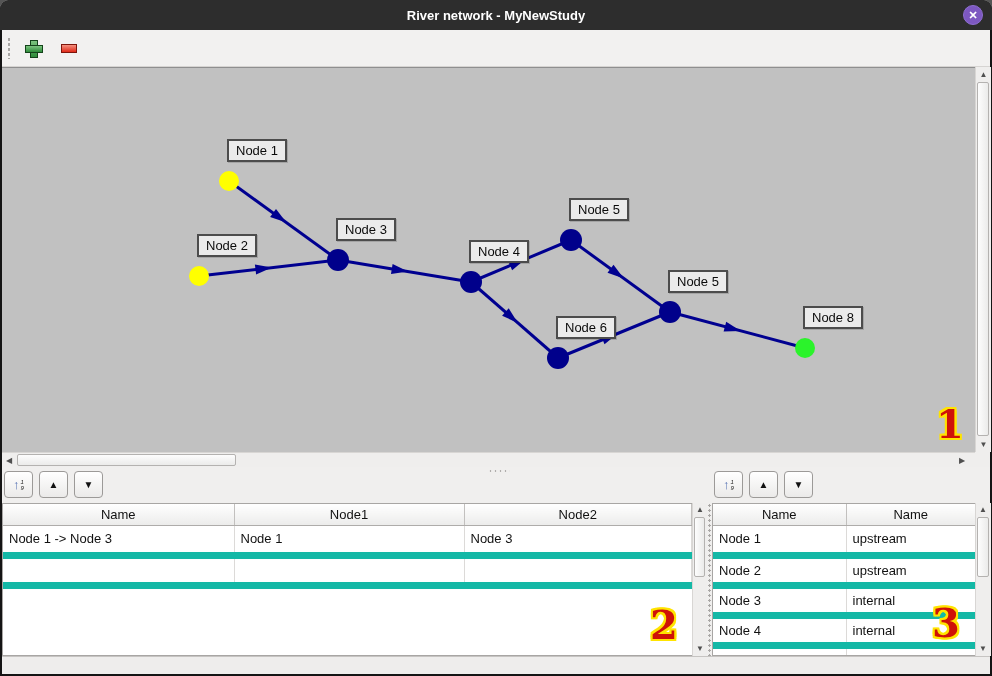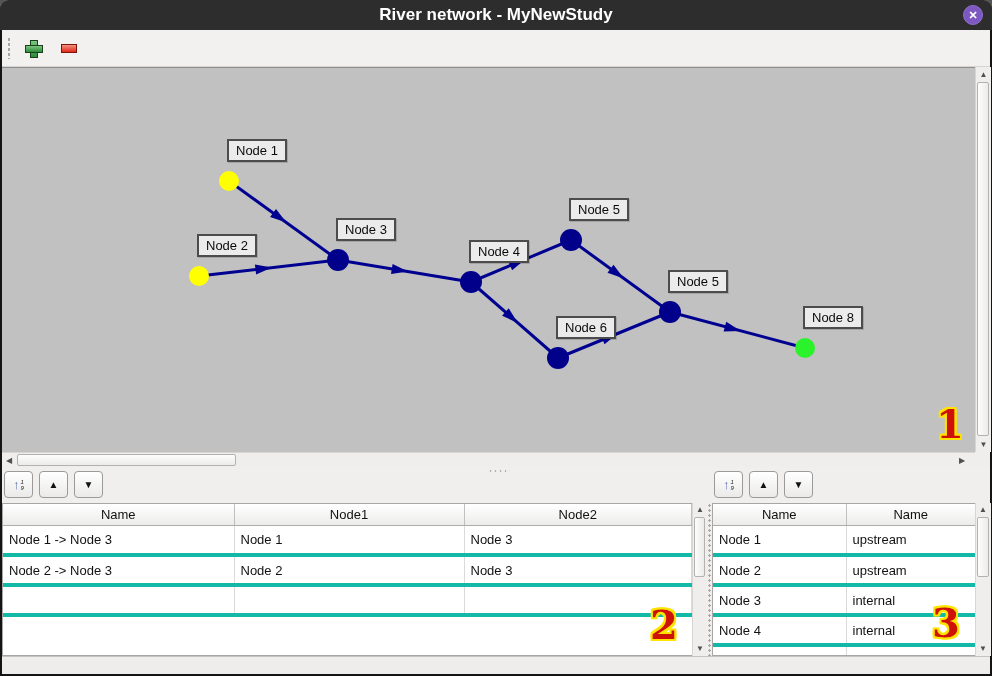--- a/index.html
+++ b/index.html
@@ -2,21 +2,21 @@
 <html><head>
 <meta charset="utf-8">
 <style>
   html,body{margin:0;padding:0;background:#555;}
   *{box-sizing:border-box;font-family:"Liberation Sans",sans-serif;}
   #window{position:relative;width:992px;height:676px;background:#f0efee;overflow:hidden;
           border-radius:9px 9px 0 0;box-shadow:inset 0 0 0 2px #141414;}
   
   #titlebar{position:absolute;left:0;top:0;width:992px;height:30px;background:#2d2d2d;
             border-radius:9px 9px 0 0;display:flex;align-items:center;justify-content:center;}
-  #title{color:#fff;font-size:17px;font-weight:bold;}
+  #title{color:#fff;font-size:13px;font-weight:bold;}
   #close-btn{position:absolute;right:9px;top:5px;width:20px;height:20px;border-radius:50%;
              background:#7d58c1;border:1px solid #8f6fd0;color:#fff;font-size:11px;font-weight:bold;
              display:flex;align-items:center;justify-content:center;cursor:pointer;}
   
   #toolbar{position:absolute;left:2px;top:30px;width:988px;height:37px;background:#f2f1f0;
            border-bottom:1px solid #d6d4d2;display:flex;align-items:center;}
   .grip-v{width:5px;height:22px;margin:0 8px 0 5px;
           background-image:radial-gradient(#a9a7a5 1px,transparent 1.2px);background-size:4px 5px;}
   .tb-btn{width:26px;height:26px;display:flex;align-items:center;justify-content:center;cursor:pointer;}
   .plus-icon{position:relative;width:16px;height:16px;}
@@ -57,21 +57,21 @@
   .sort-arrow{color:#5672b4;font-size:13px;font-weight:bold;}
   .sort-digits{display:flex;flex-direction:column;font-size:6px;color:#222;margin-left:1px;font-style:normal;}
   
   .table-wrap{position:absolute;top:36px;background:#fff;overflow:hidden;border:1px solid #a8a6a4;border-right:none;}
   #links-table-wrap{left:0px;width:690px;height:153px;}
   #nodes-table-wrap{left:710px;width:264px;height:153px;}
   table{border-collapse:collapse;table-layout:fixed;width:100%;border-radius:13px;}
   th{height:21px;font-weight:normal;font-size:13px;color:#111;text-align:center;
      background:linear-gradient(#ffffff,#ececeb);border-right:1px solid #c2c0be;border-bottom:1px solid #aeacaa;}
   td{height:30px;font-size:13px;color:#111;padding:0 0 0 6px;background:#fff;
-     border-right:1px solid #dcdad8;border-bottom:4px solid #14b8a6;white-space:nowrap;overflow:hidden;}
+     border-right:1px solid #dcdad8;border-bottom:7px solid #14b8a6;white-space:nowrap;overflow:hidden;}
   #links-table-wrap th:nth-child(1),#links-table-wrap td:nth-child(1){width:231px;}
   #links-table-wrap th:nth-child(2),#links-table-wrap td:nth-child(2){width:230px;}
   #nodes-table-wrap th:nth-child(1),#nodes-table-wrap td:nth-child(1){width:133px;}
   .splitter{position:absolute;left:705px;top:36px;width:5px;height:153px;
      background-image:radial-gradient(#a9a7a5 1px,transparent 1.2px);background-size:5px 5px;
      background-repeat:repeat-y;background-position:center 55px;cursor:col-resize;}
   
   
   #status-strip{position:absolute;left:2px;top:656px;width:988px;height:18px;background:#eeedec;
                 border-top:1px solid #c6c4c2;}
@@ -213,25 +213,20 @@
               <th>Node2</th>
             </tr>
           </thead>
           <tbody>
             <tr>
               <td>Node 1 -&gt; Node 3</td>
               <td>Node 1</td>
               <td>Node 3</td>
             </tr>
             <tr>
-              <td>Node 2 -&gt; Node 3</td>
-              <td>Node 2</td>
-              <td>Node 3</td>
-            </tr>
-            <tr>
               <td></td>
               <td></td>
               <td></td>
             </tr>
           </tbody>
         </table>
       </div>
     <div class="splitter"></div>
     <div id="nodes-table-wrap" class="table-wrap">
         <table>

